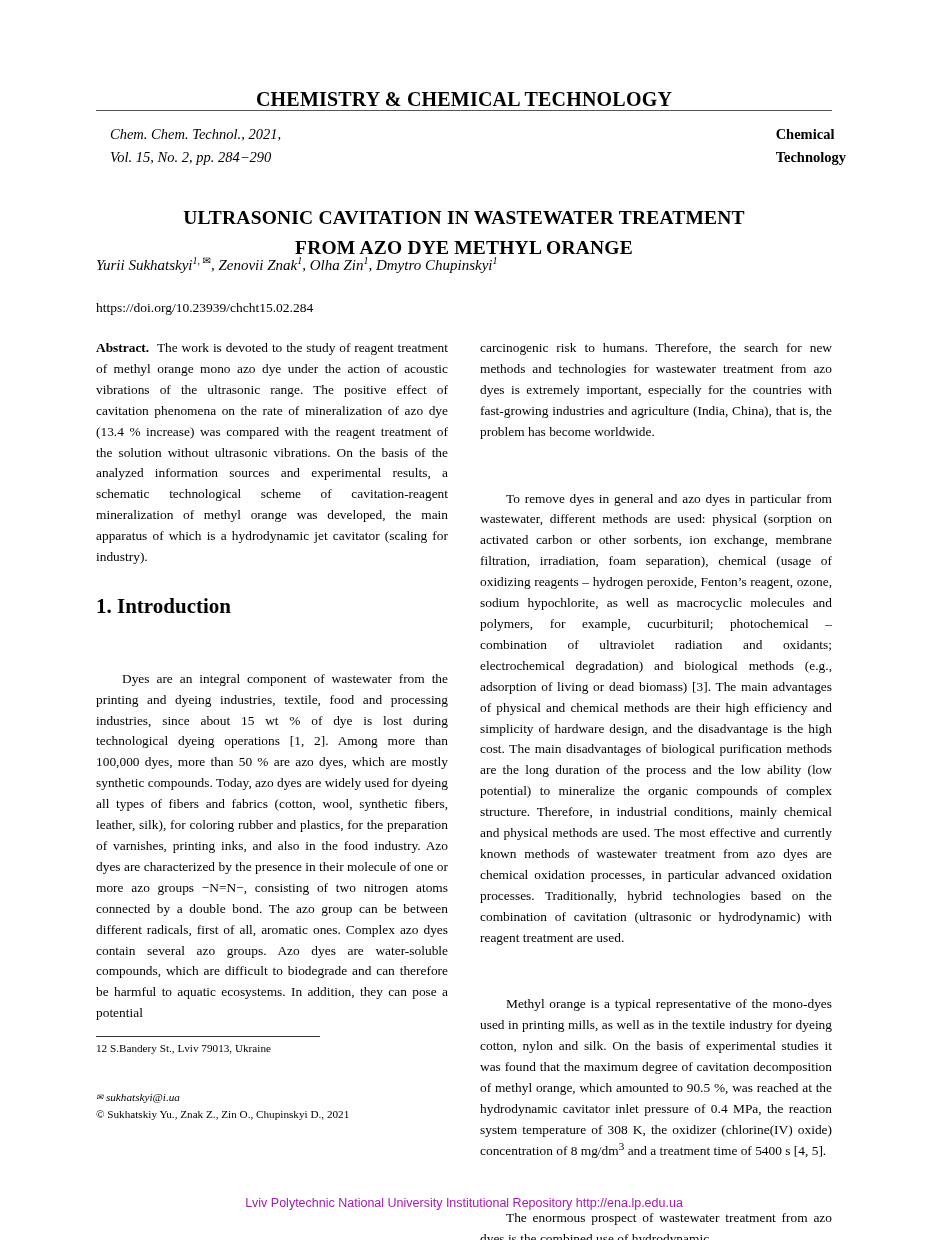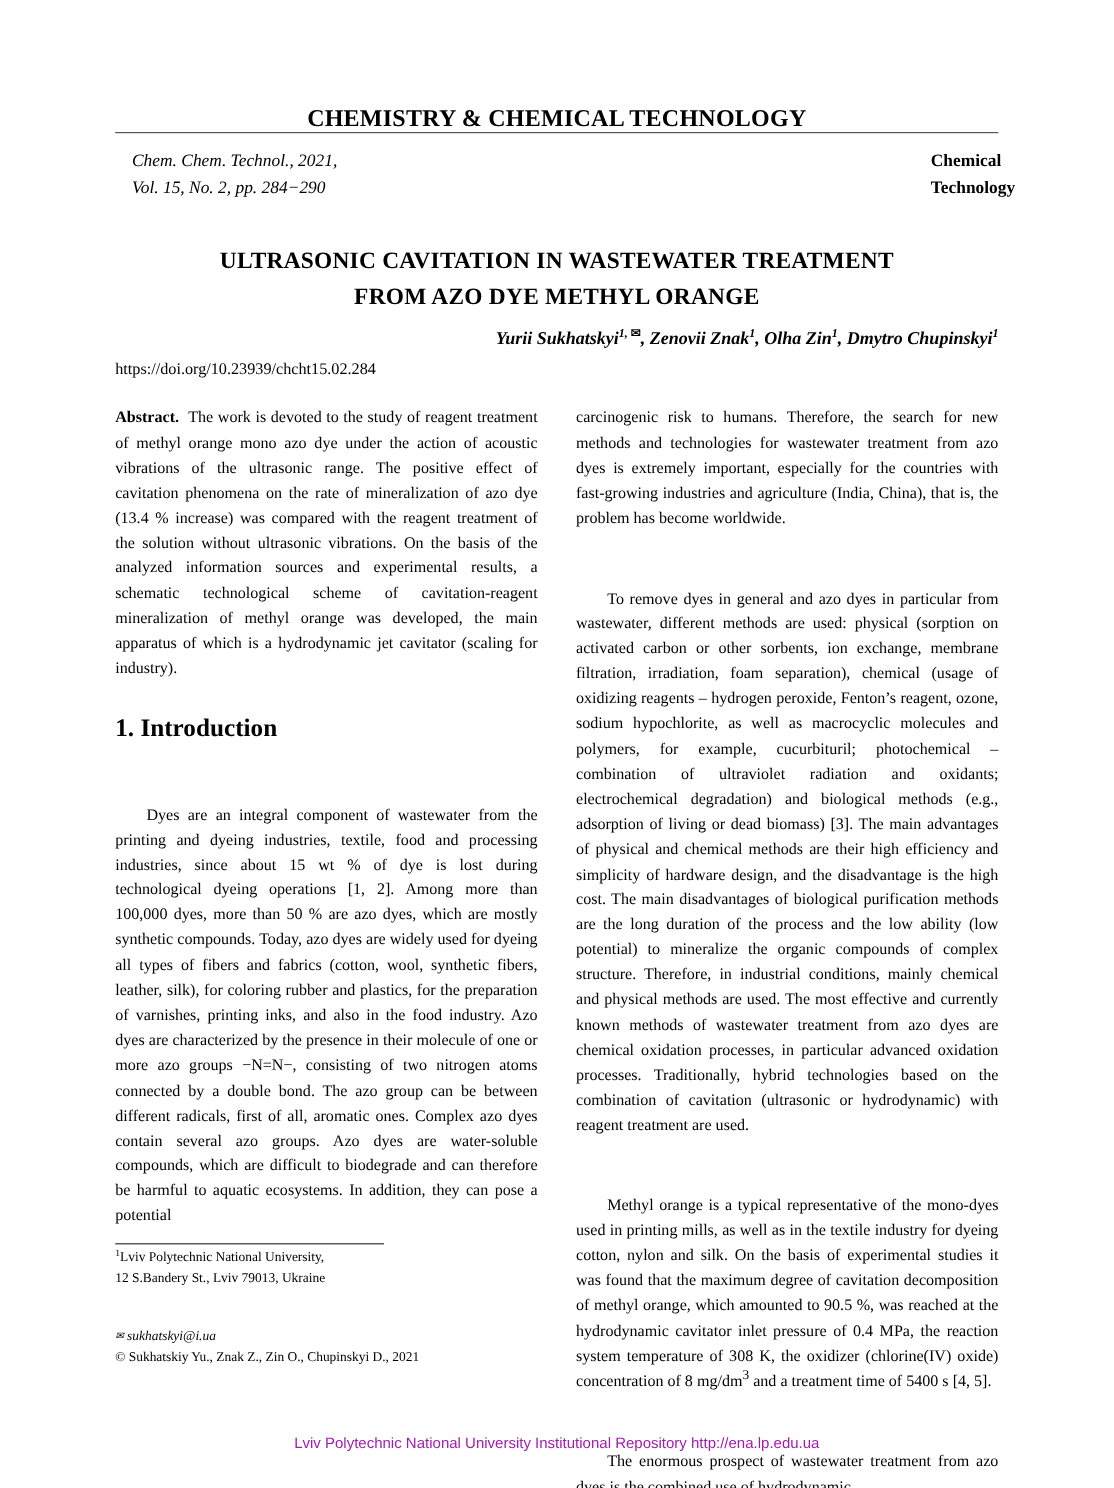--- a/index.html
+++ b/index.html
@@ -76,26 +76,26 @@
     font-size: 19.5px;
     font-weight: bold;
     line-height: 1.55;
     letter-spacing: 0.2px;
     margin-top: 20px;
   }
 
   .authors {
     position: absolute;
     left: 96px;
-    top: 272px;
-    width: 736px;
-    text-align: right;
+    top: 255px;
+    width: 736px;
+    text-align: left;
     font-size: 15px;
     font-style: italic;
-    font-weight: bold;
+    font-weight: normal;
   }
   .authors sup {
     font-size: 10px;
     font-style: italic;
   }
   .env {
     font-style: normal;
     font-size: 10px;
     vertical-align: super;
   }
@@ -221,21 +221,20 @@
 
   <div class="col col-right">
     <p>carcinogenic risk to humans. Therefore, the search for new methods and technologies for wastewater treatment from azo dyes is extremely important, especially for the countries with fast-growing industries and agriculture (India, China), that is, the problem has become worldwide.</p>
     <p class="indent">To remove dyes in general and azo dyes in particular from wastewater, different methods are used: physical (sorption on activated carbon or other sorbents, ion exchange, membrane filtration, irradiation, foam separation), chemical (usage of oxidizing reagents – hydrogen peroxide, Fenton’s reagent, ozone, sodium hypochlorite, as well as macrocyclic molecules and polymers, for example, cucurbituril; photochemical – combination of ultraviolet radiation and oxidants; electrochemical degradation) and biological methods (e.g., adsorption of living or dead biomass) [3]. The main advantages of physical and chemical methods are their high efficiency and simplicity of hardware design, and the disadvantage is the high cost. The main disadvantages of biological purification methods are the long duration of the process and the low ability (low potential) to mineralize the organic compounds of complex structure. Therefore, in industrial conditions, mainly chemical and physical methods are used. The most effective and currently known methods of wastewater treatment from azo dyes are chemical oxidation processes, in particular advanced oxidation processes. Traditionally, hybrid technologies based on the combination of cavitation (ultrasonic or hydrodynamic) with reagent treatment are used.</p>
     <p class="indent"><span>Methyl orange is a typical representative of the mono-dyes used in printing mills, as well as in the textile industry for dyeing cotton, nylon and silk. On the basis of experimental studies it was found that the maximum degree of cavitation decomposition of methyl orange, which amounted to 90.5 %, was reached at the hydrodynamic cavitator inlet pressure of 0.4 MPa, the reaction system temperature of 308 K, the oxidizer (chlorine(IV) oxide) concentration of 8 mg/dm</span><sup>3</sup><span> and a treatment time of 5400 s [4, 5].</span></p>
     <p class="indent">The enormous prospect of wastewater treatment from azo dyes is the combined use of hydrodynamic</p>
   </div>
 
   <div class="footnote-rule"></div>
   <div class="footnotes">
-    <div><sup>1</sup><span>Lviv Polytechnic National University,</span></div>
     <div>12 S.Bandery St., Lviv 79013, Ukraine</div>
     <div class="fn-mail"><span class="envelope-sm">✉</span>&nbsp;<span>sukhatskyi@i.ua</span></div>
     <div>© Sukhatskiy Yu., Znak Z., Zin O., Chupinskyi D., 2021</div>
   </div>
 
   <div class="repo-footer">Lviv Polytechnic National University Institutional Repository http://ena.lp.edu.ua</div>
 
 </div>
 
 </body></html>

